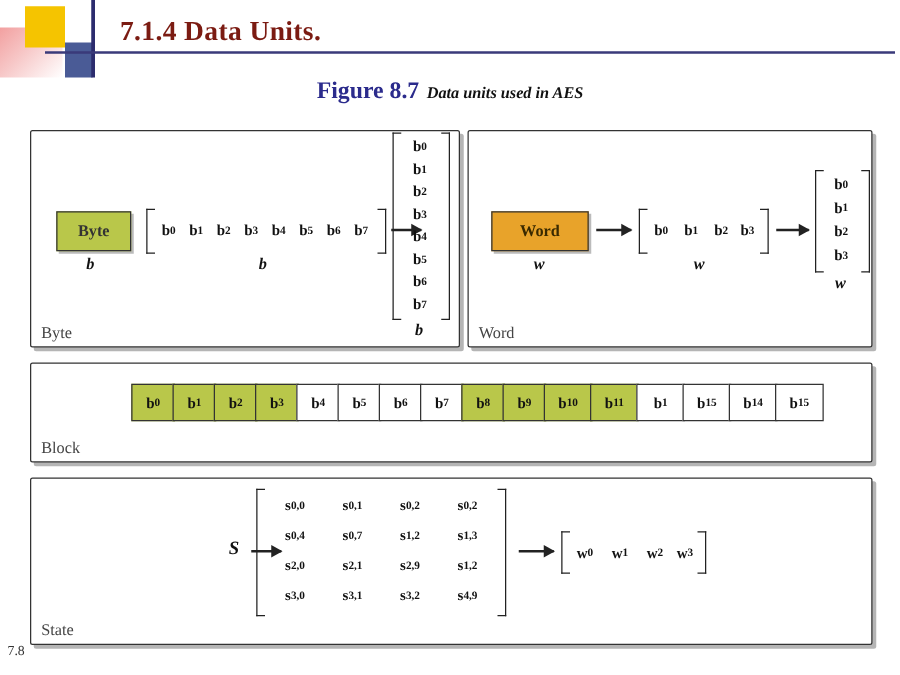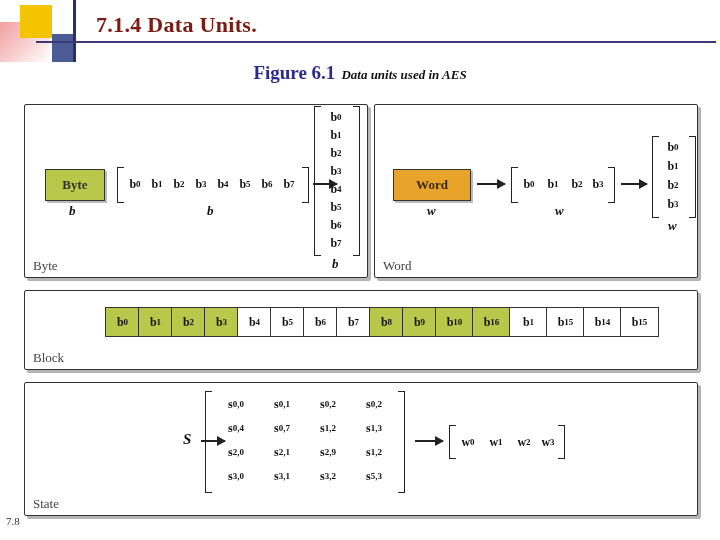--- a/index.html
+++ b/index.html
@@ -94,21 +94,21 @@
 <div class="deco">
   <div class="deco-grad"></div>
   <div class="deco-yellow"></div>
   <div class="deco-blue"></div>
   <div class="deco-vline"></div>
 </div>
 <div class="deco-hline"></div>
 <div class="title">7.1.4  Data Units.</div>
 
 <div class="fig-line">
-  <span class="fig-num">Figure 6.1</span><span class="fig-cap">Data units used in AES</span>
+  <span class="fig-num">Figure 8.7</span><span class="fig-cap">Data units used in AES</span>
 </div>
 
 <div class="panel" style="left:24px;top:104px;width:342px;height:172px;">
   <div class="panel-label">Byte</div>
 
   <div class="lbl-box byte-box" style="left:20px;top:64px;width:58px;height:30px;">
     <span>Byte</span>
   </div>
   <div class="ital" style="left:44px;top:98px;">b</div>
 
@@ -188,21 +188,21 @@
   <div class="cellbox green" style="left:113px;top:16px;width:33px;height:28px;">b<span class="sub">1</span></div>
   <div class="cellbox green" style="left:146px;top:16px;width:33px;height:28px;">b<span class="sub">2</span></div>
   <div class="cellbox green" style="left:179px;top:16px;width:33px;height:28px;">b<span class="sub">3</span></div>
   <div class="cellbox" style="left:212px;top:16px;width:33px;height:28px;">b<span class="sub">4</span></div>
   <div class="cellbox" style="left:245px;top:16px;width:33px;height:28px;">b<span class="sub">5</span></div>
   <div class="cellbox" style="left:278px;top:16px;width:33px;height:28px;">b<span class="sub">6</span></div>
   <div class="cellbox" style="left:311px;top:16px;width:33px;height:28px;">b<span class="sub">7</span></div>
   <div class="cellbox green" style="left:344px;top:16px;width:33px;height:28px;">b<span class="sub">8</span></div>
   <div class="cellbox green" style="left:377px;top:16px;width:33px;height:28px;">b<span class="sub">9</span></div>
   <div class="cellbox green" style="left:410px;top:16px;width:37px;height:28px;">b<span class="sub">10</span></div>
-  <div class="cellbox green" style="left:447px;top:16px;width:37px;height:28px;">b<span class="sub">16</span></div>
+  <div class="cellbox green" style="left:447px;top:16px;width:37px;height:28px;">b<span class="sub">11</span></div>
   <div class="cellbox" style="left:484px;top:16px;width:37px;height:28px;">b<span class="sub">1</span></div>
   <div class="cellbox" style="left:521px;top:16px;width:37px;height:28px;">b<span class="sub">15</span></div>
   <div class="cellbox" style="left:558px;top:16px;width:37px;height:28px;">b<span class="sub">14</span></div>
   <div class="cellbox" style="left:595px;top:16px;width:37px;height:28px;">b<span class="sub">15</span></div>
 </div>
 
 <div class="panel" style="left:24px;top:382px;width:672px;height:132px;">
   <div class="panel-label">State</div>
 
   <div class="ital" style="left:158px;top:48px;font-size:15px;">S</div>
@@ -223,21 +223,21 @@
   <div class="cell" style="left:328px;top:36px;width:42px;height:18px;">s<span class="sub">1,3</span></div>
 
   <div class="cell" style="left:190px;top:60px;width:42px;height:18px;">s<span class="sub">2,0</span></div>
   <div class="cell" style="left:236px;top:60px;width:42px;height:18px;">s<span class="sub">2,1</span></div>
   <div class="cell" style="left:282px;top:60px;width:42px;height:18px;">s<span class="sub">2,9</span></div>
   <div class="cell" style="left:328px;top:60px;width:42px;height:18px;">s<span class="sub">1,2</span></div>
 
   <div class="cell" style="left:190px;top:84px;width:42px;height:18px;">s<span class="sub">3,0</span></div>
   <div class="cell" style="left:236px;top:84px;width:42px;height:18px;">s<span class="sub">3,1</span></div>
   <div class="cell" style="left:282px;top:84px;width:42px;height:18px;">s<span class="sub">3,2</span></div>
-  <div class="cell" style="left:328px;top:84px;width:42px;height:18px;">s<span class="sub">5,3</span></div>
+  <div class="cell" style="left:328px;top:84px;width:42px;height:18px;">s<span class="sub">4,9</span></div>
 
   <div class="arrow" style="left:390px;top:57px;width:28px;"></div>
 
   <div class="brk" style="left:424px;top:42px;width:116px;height:32px;">
     <div class="bl"></div>
       <div class="br"></div>
   </div>
   <div class="cell" style="left:430px;top:50px;width:26px;height:18px;">w<span class="sub">0</span></div>
   <div class="cell" style="left:458px;top:50px;width:26px;height:18px;">w<span class="sub">1</span></div>
   <div class="cell" style="left:486px;top:50px;width:26px;height:18px;">w<span class="sub">2</span></div>

